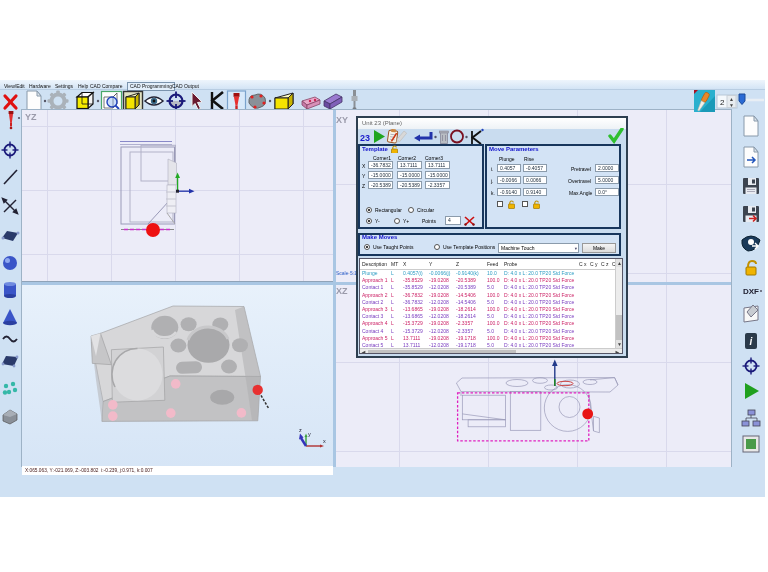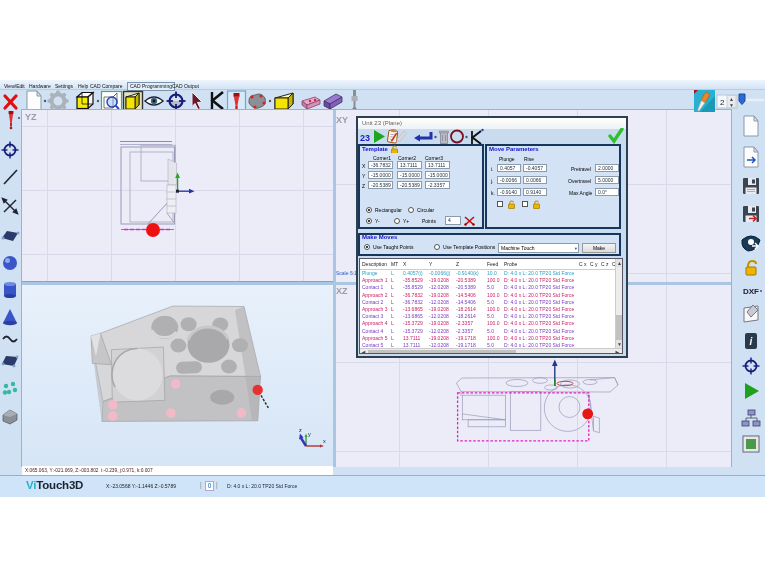--- a/index.html
+++ b/index.html
@@ -414,28 +414,20 @@
   </div>
   <div class="abs" id="rtoolbar" style="left:732px;top:30px;width:36px;height:357px;"></div>
 
   <div class="abs" style="left:333px;top:30px;width:3px;height:357px;background:#a9c6e3;"></div>
   <div class="abs" style="left:22px;top:201.5px;width:311px;height:3.5px;background:#a9c6e3;"></div>
   <div class="abs" style="left:336px;top:201.5px;width:395px;height:3.5px;background:#a9c6e3;"></div>
   <div class="abs" style="left:21px;top:30px;width:1px;height:357px;background:#9db2c6;"></div>
   <div class="abs" style="left:731px;top:30px;width:1px;height:357px;background:#9db2c6;"></div>
   <div class="abs" style="left:21px;top:29px;width:711px;height:1px;background:#9db2c6;"></div>
   <div class="abs" id="coordstrip" style="left:22px;top:386px;width:311px;height:9px;background:#fff;font-size:4.8px;color:#4a2020;line-height:9px;padding-left:3px;">X:065.063, Y:-021.069, Z:-003.802&nbsp;&nbsp;i:-0.239, j:0.971, k:0.007</div>
-  <div id="statusbar">
-    <span class="abs" style="left:26px;top:3px;font-size:11.5px;font-weight:bold;color:#1a2430;letter-spacing:-0.2px;"><span style="color:#2ab0cb;">Vi</span>Touch3D</span>
-    <span class="abs" style="left:106px;top:7px;font-size:5px;color:#222;white-space:nowrap;">X:-23.0568 Y:-1.1446 Z:-0.5789</span>
-    <span class="abs" style="left:200px;top:5px;font-size:6.5px;color:#888;">|</span>
-    <span class="abs" style="left:205px;top:5px;width:9px;height:10px;background:#fff;border:1px solid #aac;font-size:6.5px;color:#1560bd;text-align:center;">0</span>
-    <span class="abs" style="left:216px;top:5px;font-size:6.5px;color:#888;">|</span>
-    <span class="abs" style="left:227px;top:7px;font-size:5px;color:#14213d;white-space:nowrap;">D: 4.0 x L: 20.0 TP20 Std Force</span>
-  </div>
 </div>
 
 <div class="abs" id="dialog" style="left:356px;top:116px;width:272px;height:242px;background:#c9dcef;border:2px solid #2e3f50;">
   <div class="abs" style="left:0;top:0;width:268px;height:11px;background:linear-gradient(#ffffff,#eef2f6);font-size:6px;color:#666;line-height:11px;padding-left:4px;">Unit 23 (Plane)</div>
   <div class="abs" id="dlgtools" style="left:0;top:10px;width:268px;height:17px;">
     <svg width="268" height="18" style="position:absolute;left:0;top:0;">
       <text x="2" y="12.5" font-size="9" font-weight="bold" fill="#1a1acc">23</text>
       <polygon points="16,2 27,8.5 16,15" fill="#1fa51f"></polygon>
       <g transform="translate(31,2) rotate(8)">
         <rect x="0" y="0" width="9" height="12" rx="1.5" fill="#f8f4e8" stroke="#995522" stroke-width="1"></rect>

